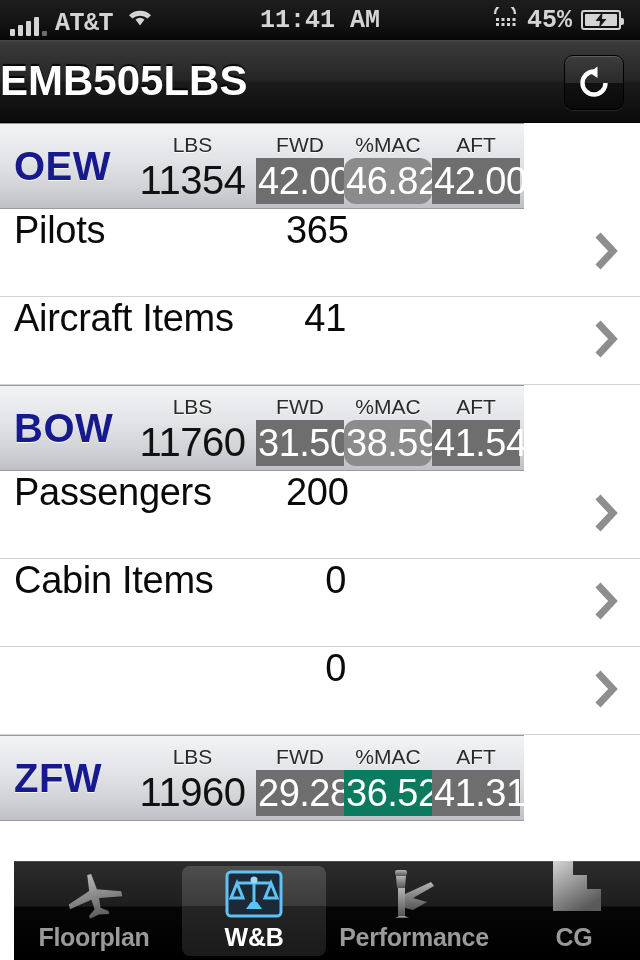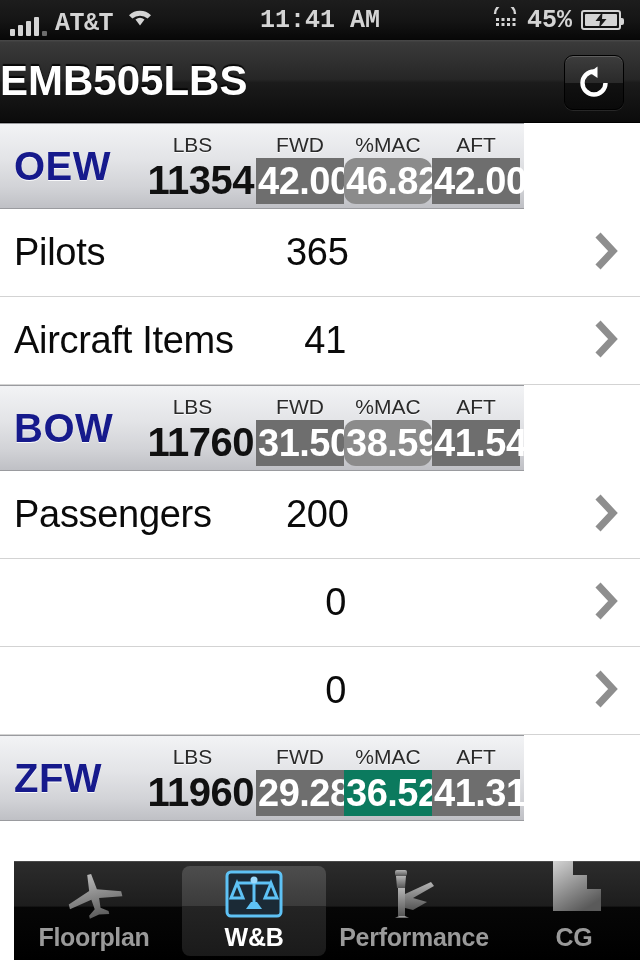--- a/index.html
+++ b/index.html
@@ -86,42 +86,42 @@
   .sec-grid{
     position:absolute; right:4px; top:8px;
     display:flex; align-items:flex-start; gap:0px;
   }
   .cell{ display:flex; flex-direction:column; align-items:center; }
   .cell .hd{
     font-size:21px; color:#2a2a2a; line-height:26px; font-weight:normal;
     text-shadow:0 1px 0 rgba(255,255,255,0.8);
   }
   .cell .vl{
-    font-size:40px; line-height:44px; color:#111; font-weight:bold;
+    font-size:40px; line-height:44px; color:#111; font-weight:normal;
     letter-spacing:-0.5px;
   }
-  .cell.lbs{ width:125px; align-items:flex-end; }
+  .cell.lbs{ width:125px; align-items:center; }
   .cell.lbs .hd{ width:100%; text-align:center; padding-right:2px; }
   .cell.lbs .vl{ padding-right:2px; }
   .cell.box{ width:88px; }
   .cell.box .vl{
     display:block; width:88px; text-align:center;
     color:#ffffff; font-size:38px; line-height:46px;
     padding:0 2px;
   }
   .v-fwd{ background:#6e6e6e; }
   .v-mac{ background:#8b8b8b;border-radius:12px; }
   .v-aft{ background:#6e6e6e; }
   .v-ok{ background:#0b7a5e; }
 
   
   .row{
     position:relative; width:640px; height:88px; background:#ffffff;
     border-bottom:1px solid #d3d3d3;
-    display:flex; align-items:center; cursor:pointer;
+    display:flex; cursor:pointer;
   }
   .row:first-of-type{ }
   .row .label{
     font-size:38px; color:#0a0a0a; padding-left:14px; letter-spacing:-0.3px;
   }
   .row .value{
     position:absolute; left:286px; font-size:38px; color:#0a0a0a;
     text-align:right; width:60px; letter-spacing:-0.3px;
   }
   .chev{
@@ -279,20 +279,21 @@
   <div class="row">
     <span class="label">Passengers</span>
     <span class="value">200</span>
     <span class="chev">
       <svg width="24" height="40" viewBox="0 0 24 40">
           <path d="M4 4 L19 20 L4 36" stroke="#8e8e8e" stroke-width="7" fill="none" stroke-linecap="butt" stroke-linejoin="miter"></path>
         </svg>
     </span>
   </div>
   <div class="row">
+    <span class="label">Cabin Items</span>
     <span class="value">0</span>
     <span class="chev">
       <svg width="24" height="40" viewBox="0 0 24 40">
           <path d="M4 4 L19 20 L4 36" stroke="#8e8e8e" stroke-width="7" fill="none" stroke-linecap="butt" stroke-linejoin="miter"></path>
         </svg>
     </span>
   </div>
   <div class="row">
     <span class="value">0</span>
     <span class="chev">

